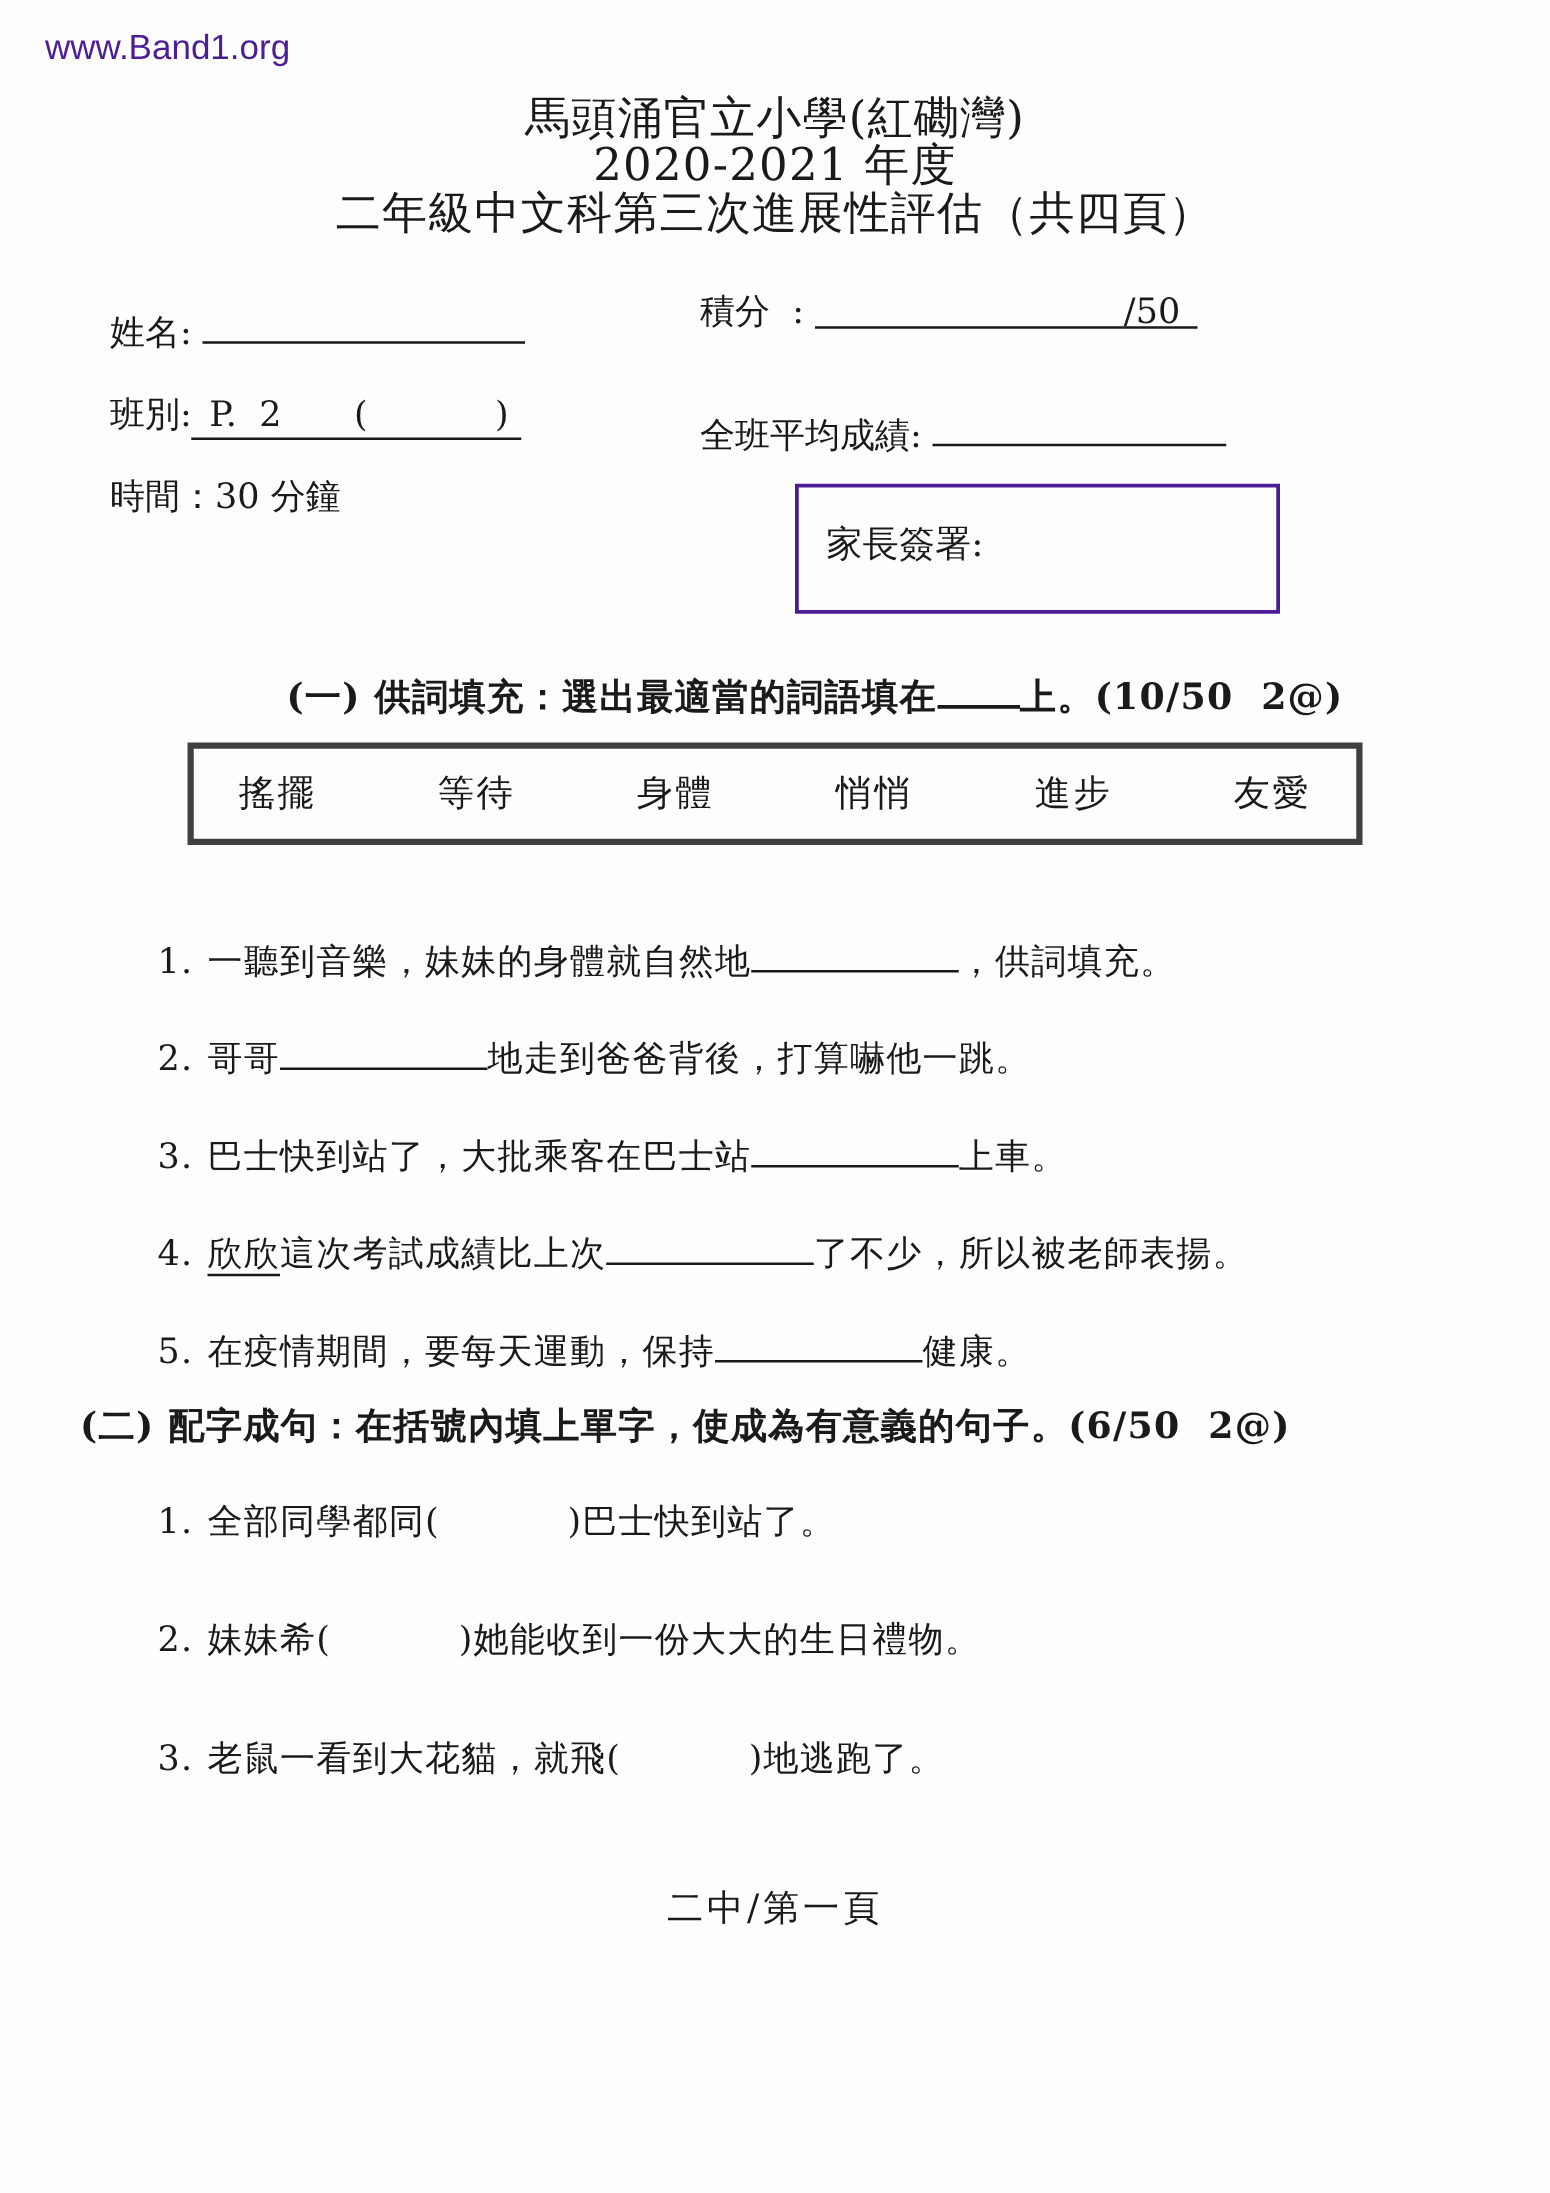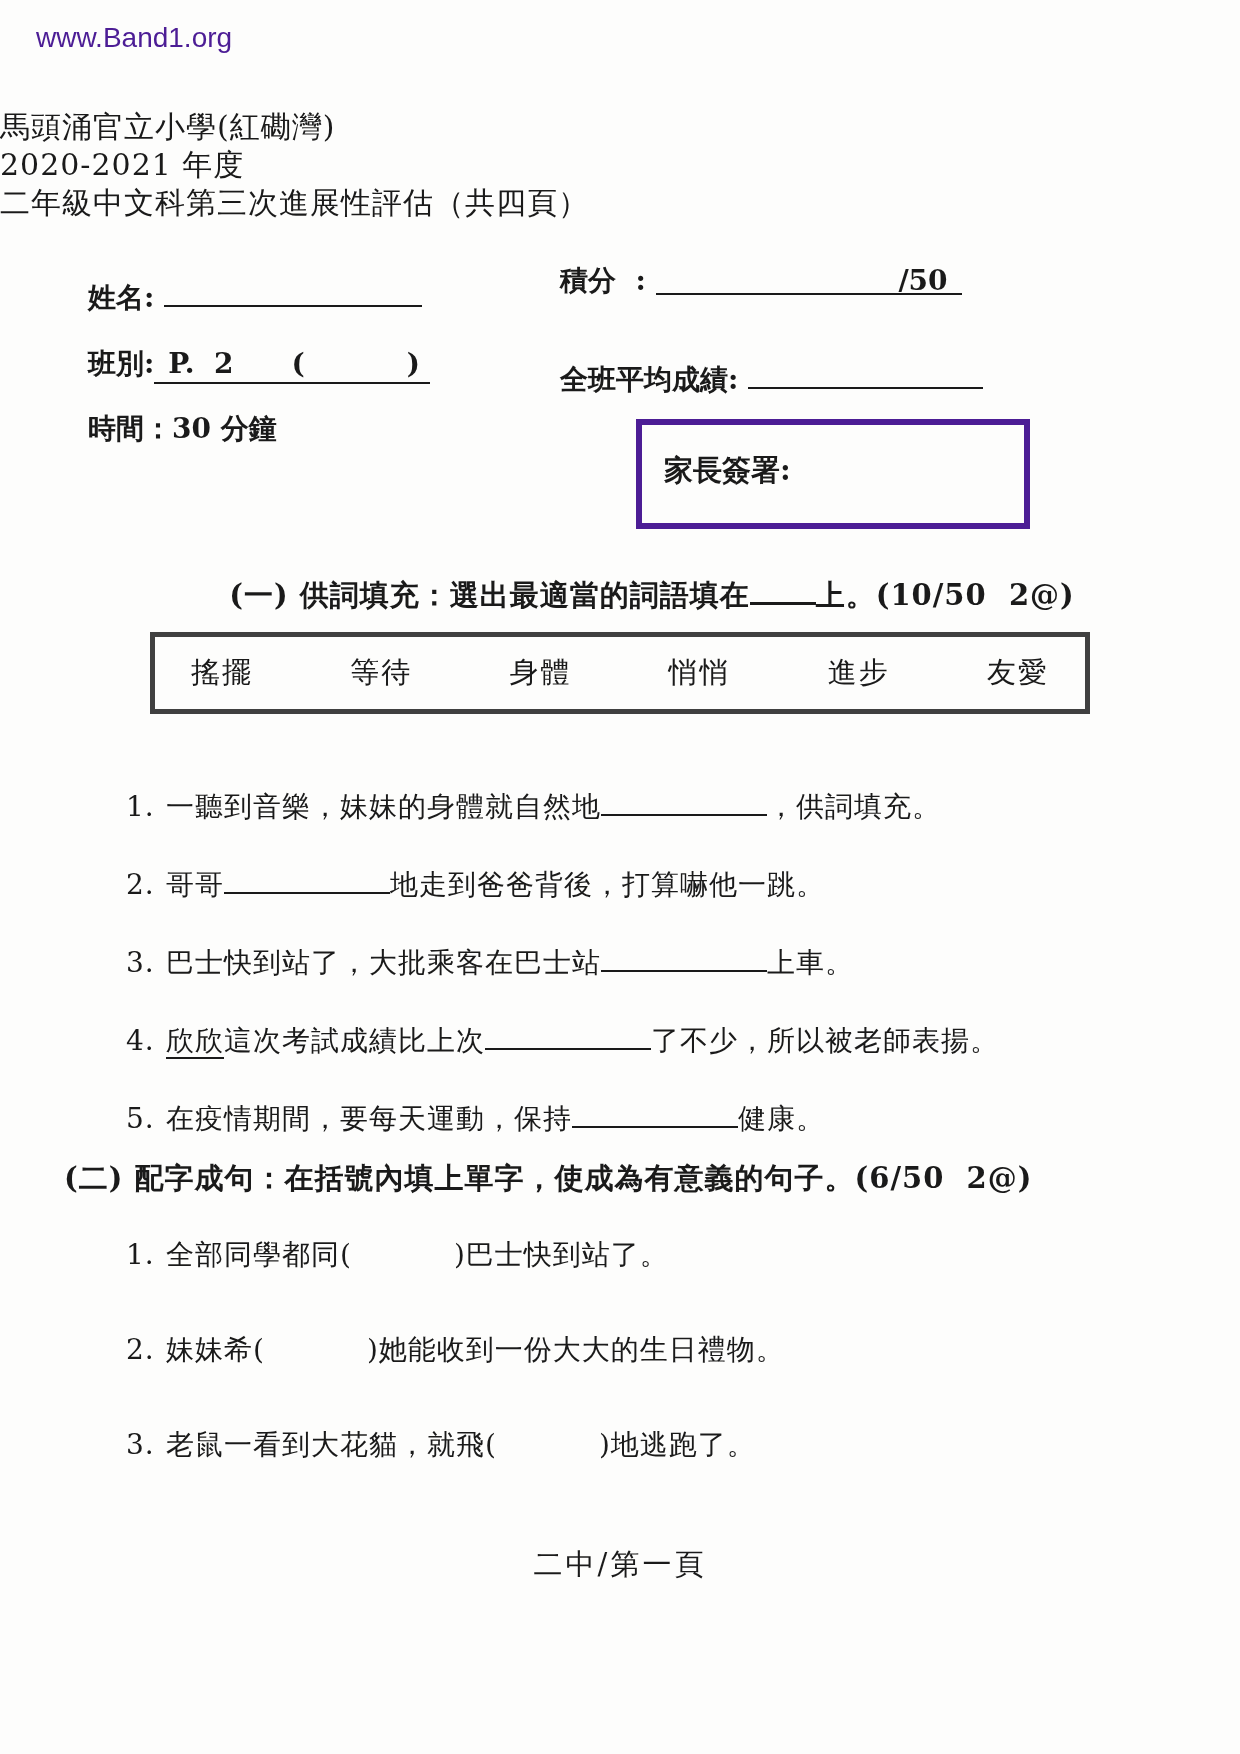--- a/index.html
+++ b/index.html
@@ -22,34 +22,33 @@
     position: absolute;
     top: 22px;
     left: 36px;
     font-family: "Liberation Sans", "DejaVu Sans", sans-serif;
     font-size: 28px;
     color: #4c1d95;
   }
 
   
   .title-block {
-    padding-top: 108px;
-    text-align: left;
-    font-size: 30px;
+    padding-top: 76px;
+    text-align: center;
+    font-size: 36px;
     line-height: 38px;
     letter-spacing: 1px;
   }
 
   
   .info-grid {
     display: flex;
     margin-top: 40px;
     padding: 0 0 0 88px;
     font-size: 28px;
-    font-weight: bold;
   }
   .info-left { width: 472px; }
   .info-right { flex: 1; }
 
   .field-row { white-space: nowrap; }
   .row-name { margin-top: 14px; }
   .row-class { margin-top: 28px; }
   .row-time { margin-top: 26px; }
   .row-score { margin-top: 0; }
   .row-avg { margin-top: 58px; }
@@ -72,21 +71,21 @@
     padding: 0 10px 2px 14px;
   }
   .gap-class { display: inline-block; width: 58px; }
   .gap-paren { display: inline-block; width: 102px; }
 
   .sign-box {
     margin-top: 20px;
     margin-left: 76px;
     width: 360px;
     height: 72px;
-    border: 6px solid #4c1d95;
+    border: 3px solid #4c1d95;
     padding: 26px 0 0 22px;
     font-size: 29px;
   }
 
   
   .section-heading {
     font-size: 29px;
     font-weight: bold;
     letter-spacing: 1px;
     margin-left: 64px;

